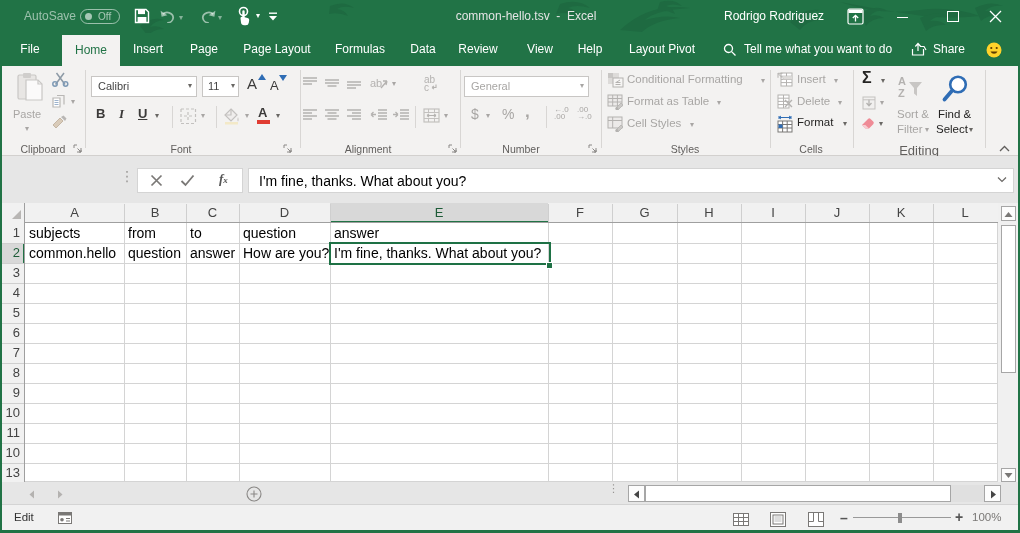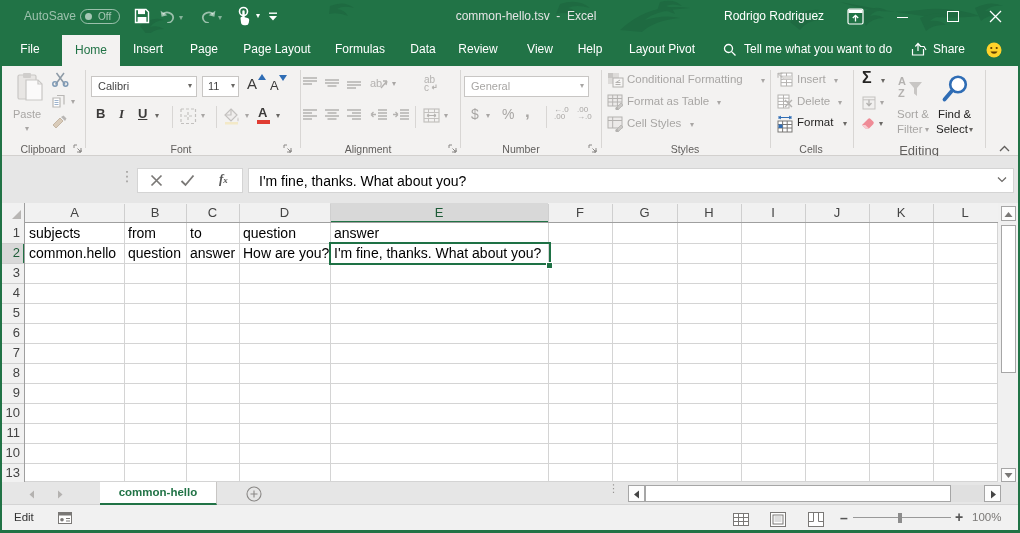--- a/index.html
+++ b/index.html
@@ -491,21 +491,20 @@
       </div>
     </div>
   </div>
   <div id="sheetbar" class="abs">
     <svg class="abs" style="left:28px;top:8px" width="8" height="9" viewBox="0 0 8 9">
         <path d="M6 0.5 L1.5 4.5 L6 8.5 z" fill="#b4b2b0"></path>
       </svg>
     <svg class="abs" style="left:56px;top:8px" width="8" height="9" viewBox="0 0 8 9">
         <path d="M2 0.5 L6.5 4.5 L2 8.5 z" fill="#b4b2b0"></path>
       </svg>
-    <div class="abs" style="left:100px;top:0;width:117px;height:23px;background:#fff;border-right:1px solid #c8c6c4;border-bottom:2px solid #217346;text-align:center;line-height:21px;font-size:11.5px;font-weight:bold;color:#217346;">common-hello</div>
     <svg class="abs" style="left:246px;top:4px" width="16" height="16" viewBox="0 0 16 16">
       <circle cx="8" cy="8" r="7" fill="none" stroke="#8a8886" stroke-width="1.1"></circle>
       <path d="M8 4.5 v7 M4.5 8 h7" stroke="#8a8886" stroke-width="1.1"></path>
     </svg>
     <div class="abs" style="left:608px;top:4px;font-size:11px;color:#979593;line-height:5px;">⋮</div>
     <div class="abs" style="left:628px;top:3px;width:17px;height:17px;background:#fdfdfd;border:1px solid #a6a6a6;">
       <svg style="position:absolute;left:4px;top:4px" width="7" height="9" viewBox="0 0 7 9">
           <path d="M6 0.5 L1 4.5 L6 8.5 z" fill="#444"></path>
         </svg>
     </div>

